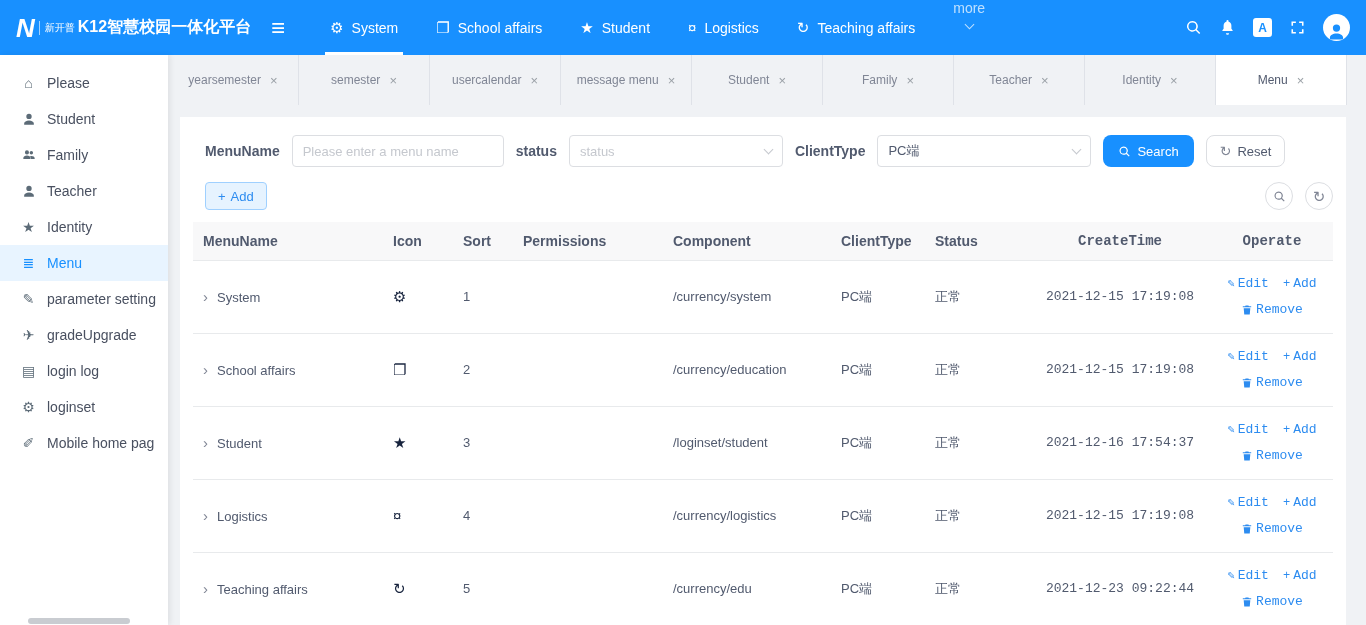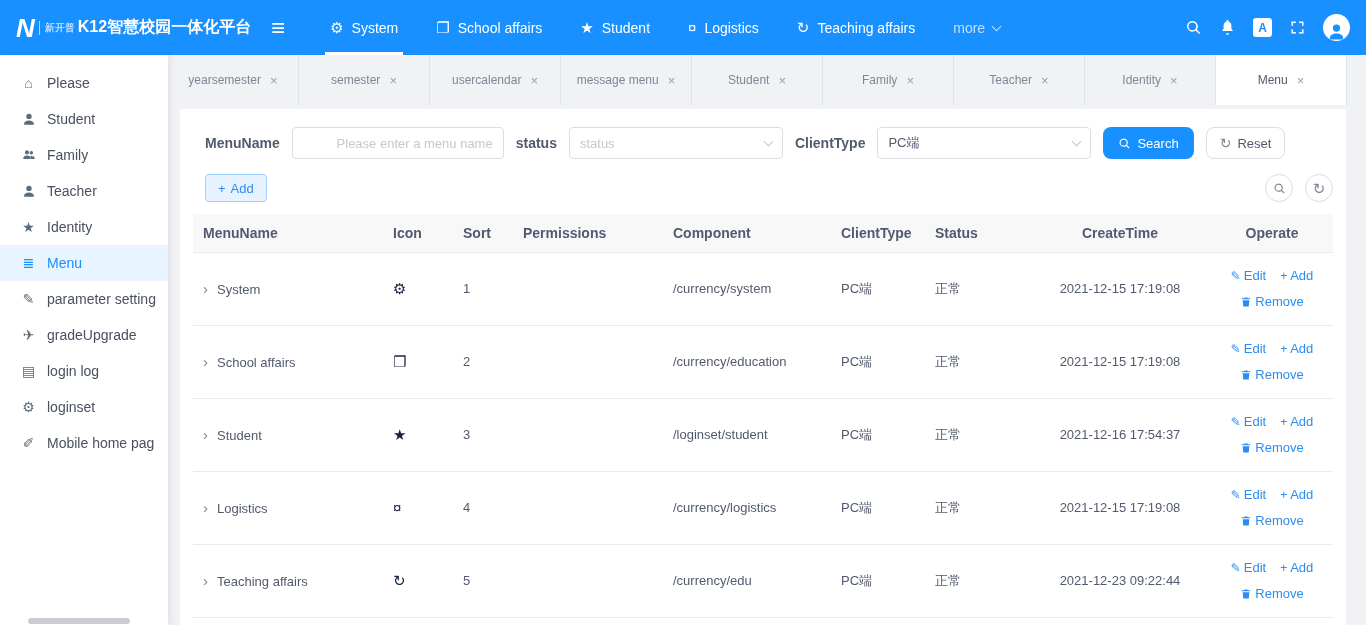--- a/index.html
+++ b/index.html
@@ -10,21 +10,21 @@
   .topbar { height:55px; background:#1890ff; display:flex; align-items:center; color:#fff; padding:0 16px; }
   .brand { display:flex; align-items:center; }
   .logo-n { font-size:26px; font-weight:bold; font-style:italic; line-height:1; }
   .logo-sub { font-size:10px; margin-left:4px; border-left:1px solid rgba(255,255,255,.6); padding-left:5px; }
   .app-title { font-size:16px; font-weight:bold; margin-left:3px; white-space:nowrap; }
   .hamburger { font-size:24px; margin-left:20px; cursor:pointer; line-height:1; }
   .topnav { display:flex; align-items:stretch; height:55px; margin-left:26px; }
   .nav-item { position:relative; display:flex; align-items:center; gap:8px; padding:0 19px; font-size:14px; cursor:pointer; white-space:nowrap; }
   .nav-item .nav-icon { font-size:15px; line-height:1; }
   .nav-item.active::after { content:""; position:absolute; left:14px; right:14px; bottom:0; height:3px; background:#fff; }
-  .nav-item.dim { color:rgba(255,255,255,.72); }
+  .nav-item.dim { color:rgba(255,255,255,.72);flex-direction:column; }
   .caret-down { width:7px; height:7px; border-right:1.5px solid rgba(255,255,255,.72); border-bottom:1.5px solid rgba(255,255,255,.72); transform:rotate(45deg); margin-top:-3px; }
   .topbar-right { margin-left:auto; display:flex; align-items:center; gap:17px; }
   .tb-icon { display:flex; align-items:center; justify-content:center; cursor:pointer; }
   .tb-icon svg { width:17px; height:17px; fill:#fff; }
   .translate-badge { width:19px; height:19px; background:#fff; border-radius:3px; color:#1890ff; font-size:12px; font-weight:bold; display:flex; align-items:center; justify-content:center; cursor:pointer; }
   .avatar { width:27px; height:27px; border-radius:50%; background:#fff; display:flex; align-items:flex-end; justify-content:center; overflow:hidden; cursor:pointer; }
   .avatar svg { width:19px; height:19px; fill:#1890ff; }
 
   
   .main { display:flex; height:570px; }
@@ -37,25 +37,25 @@
 
   .content { flex:1; min-width:0; display:flex; flex-direction:column; }
 
   
   .tabstrip { height:50px; background:#f0f2f5; display:flex; align-items:stretch; flex:none; }
   .tab { width:131px; flex:none; display:flex; align-items:center; justify-content:center; gap:9px; font-size:12px; color:#808695; border-right:1px solid #dfe2e8; cursor:pointer; }
   .tab.active { background:#fff; color:#515a6e; }
   .tab-close { font-size:13px; color:#9aa0a6; cursor:pointer; line-height:1; }
 
   
-  .panel { background:#fff; margin:4px 20px 0 12px; flex:1; padding-top:18px; position:relative; }
+  .panel { background:#fff; margin:12px 20px 0 12px; flex:1; padding-top:18px; position:relative; }
 
   .filters { display:flex; align-items:center; gap:12px; padding-left:25px; }
   .flabel { font-weight:bold; font-size:14px; color:#515a6e; white-space:nowrap; }
-  .finput { width:212px; height:32px; border:1px solid #dcdee2; border-radius:4px; padding:0 10px; font-size:13px; color:#515a6e; outline:none; font-family:inherit;text-align:right; }
+  .finput { width:212px; height:32px; border:1px solid #dcdee2; border-radius:4px; padding:0 10px; font-size:13px; color:#515a6e; outline:none; font-family:inherit; }
   .finput::placeholder { color:#c5c8ce; }
   .fselect { width:214px; height:32px; border:1px solid #dcdee2; border-radius:4px; background:#fff; display:flex; align-items:center; justify-content:space-between; padding:0 10px; font-size:13px; cursor:pointer; }
   .fselect .val { color:#515a6e; }
   .fselect .val.ph { color:#c5c8ce; }
   .chev { width:7px; height:7px; border-right:1.5px solid #c5c8ce; border-bottom:1.5px solid #c5c8ce; transform:rotate(45deg); margin-top:-4px; flex:none; }
   .btn { height:32px; border-radius:8px; font-size:13px; display:inline-flex; align-items:center; gap:6px; cursor:pointer; font-family:inherit; }
   .btn-search { background:#1890ff; color:#fff; border:none; padding:0 15px; }
   .btn-search svg { width:13px; height:13px; fill:#fff; }
   .btn-reset { background:#fff; color:#515a6e; border:1px solid #dcdee2; padding:0 13px; }
   .btn-reset .rg { font-size:14px; color:#808695; line-height:1; }
@@ -64,21 +64,21 @@
   .btn-add { height:28px; background:#e6f3ff; color:#2d8cf0; border:1px solid #9fd0ff; border-radius:4px; padding:0 12px; font-size:13px; display:inline-flex; align-items:center; gap:5px; cursor:pointer; font-family:inherit; }
   .circle-btns { display:flex; gap:12px; }
   .circle-btn { width:28px; height:28px; border-radius:50%; border:1px solid #dcdee2; background:#fff; display:flex; align-items:center; justify-content:center; cursor:pointer; color:#808695; }
   .circle-btn svg { width:13px; height:13px; fill:#808695; }
   .circle-btn .rg { font-size:15px; line-height:1; }
 
   
   .table-wrap { margin:12px 13px 0 13px; }
   table { width:100%; border-collapse:collapse; table-layout:fixed; color:#515a6e; }
   thead th { background:#f8f8f9; height:38px; font-size:14px; font-weight:bold; text-align:left; padding:0 10px; border-bottom:1px solid #e8eaec; white-space:nowrap; }
-  thead th.c, td.c { text-align:center; }
+  thead th.c, td.c { text-align:center;font-family:Liberation Mono, monospace; }
   tbody td { height:73px; border-bottom:1px solid #e8eaec; padding:0 10px; font-size:13px; vertical-align:middle; }
   .expander { color:#808695; font-size:15px; margin-right:9px; cursor:pointer; display:inline-block; }
   .row-icon { font-size:15px; color:#17233d; }
   .op-line { display:flex; justify-content:center; gap:14px; line-height:2; }
   .op-link { display:inline-flex; align-items:center; gap:3px; color:#2d8cf0; cursor:pointer; white-space:nowrap; }
   .op-link .oi { font-size:12px; line-height:1; }
   .op-link svg { width:12px; height:12px; fill:#2d8cf0; }
 
   .hscroll-thumb { position:fixed; left:28px; bottom:1px; width:102px; height:6px; border-radius:3px; background:#c9ccd1; cursor:pointer; z-index:5; }
 </style>

